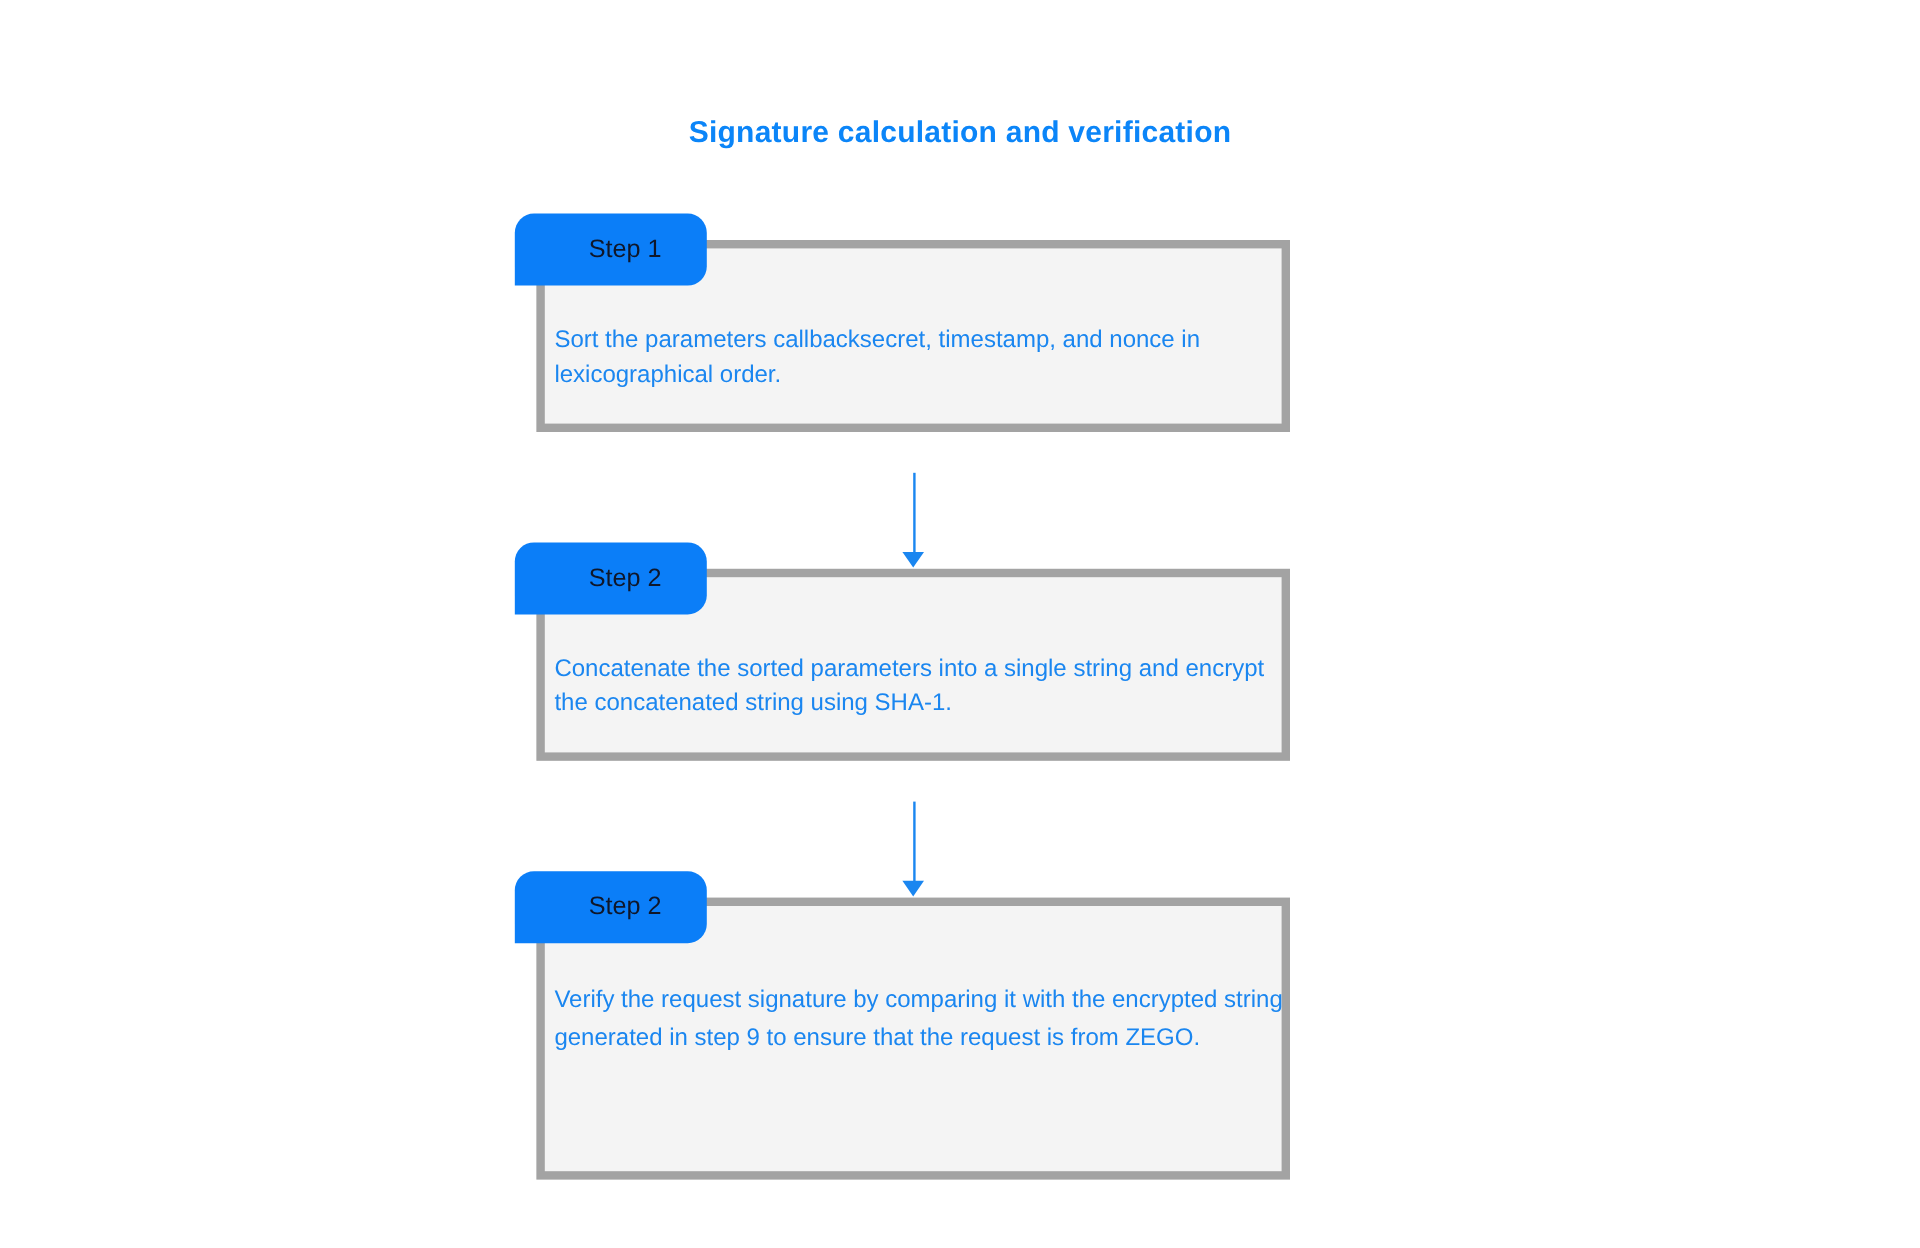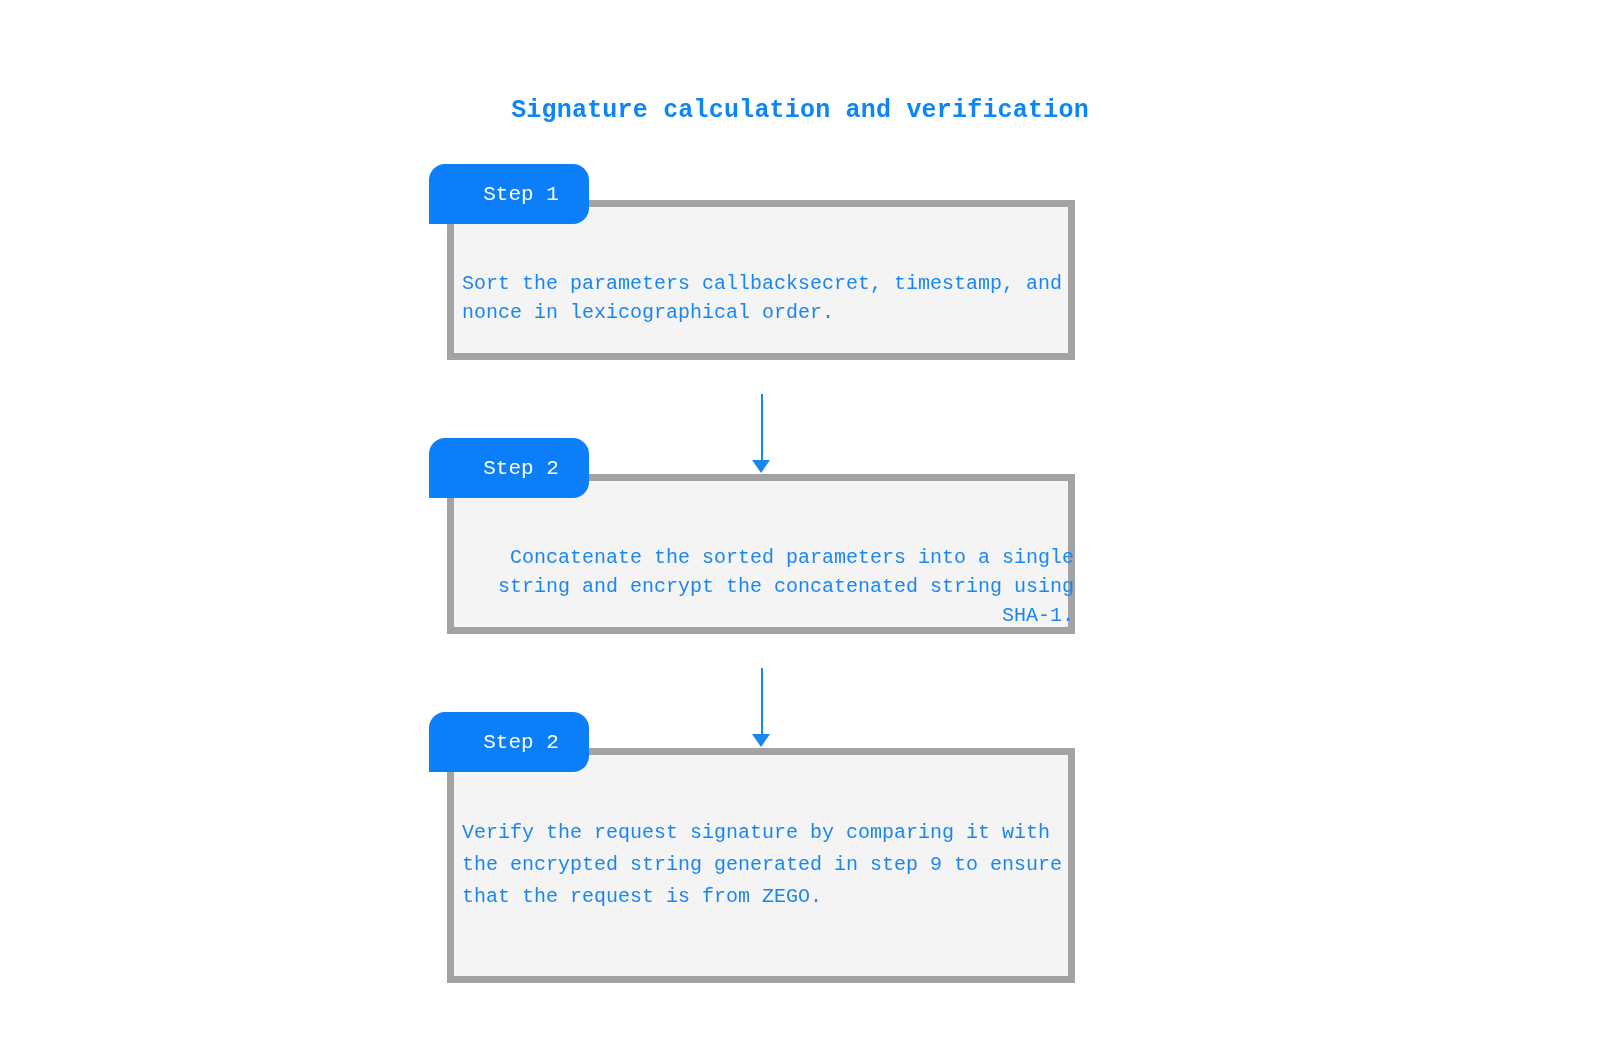--- a/index.html
+++ b/index.html
@@ -13,21 +13,20 @@
     font-family: "Liberation Sans", sans-serif;
     position: relative;
     overflow: hidden;
   }
   .diagram {
     position: absolute;
     left: 0;
     top: 0;
     width: 1600px;
     height: 916px;
-    font-family: Liberation Mono, monospace;
   }
   .title {
     position: absolute;
     left: 0;
     top: 96px;
     width: 1600px;
     text-align: center;
     font-size: 25px;
     font-weight: bold;
     color: #0b85f8;
@@ -38,46 +37,46 @@
     left: 447px;
     width: 628px;
   }
   .step-1 { top: 160px; }
   .step-2 { top: 434px; }
   .step-3 { top: 708px; }
 
   .tab {
     position: absolute;
     left: -18px;
-    top: 4px;
+    top: 18px;
     width: 160px;
     height: 60px;
     background: #0b7ef8;
     border-radius: 16px 16px 16px 0;
-    color: #ffffff;
+    color: #0f172a;
     font-size: 21px;
     display: flex;
     align-items: center;
     justify-content: center;
     box-sizing: border-box;
     padding-left: 24px;
     z-index: 2;
   }
   .body {
     position: absolute;
     left: 0;
     top: 40px;
     width: 628px;
     box-sizing: border-box;
     background: #f4f4f4;
     border: 7px solid #a3a3a3;
     z-index: 1;
   }
   .body-1 { height: 160px; }
-  .body-2 { height: 160px; text-align: right; }
+  .body-2 { height: 160px; }
   .body-3 { height: 235px; }
 
   .body-text {
     position: absolute;
     left: 8px;
     top: 0;
     width: 612px;
     color: #1a86f0;
     font-size: 20px;
     line-height: 29px;

